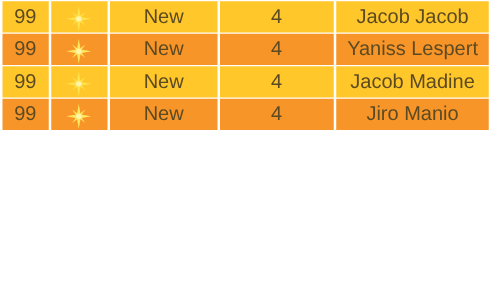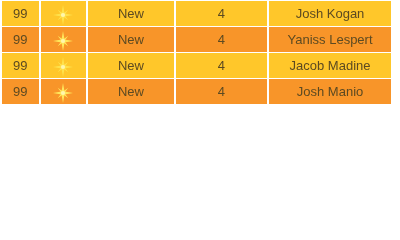--- a/index.html
+++ b/index.html
@@ -19,21 +19,21 @@
     border-collapse: separate;
     border-spacing: 2px 1px;
     margin: 0;
     table-layout: fixed;
   }
 
   #data-table tr { height: 25px; }
 
   #data-table td {
     padding: 0 4px;
-    font-size: 13px;
+    font-size: 16px;
     color: #5c4a22;
     text-align: center;
     vertical-align: middle;
     line-height: 24px;
     height: 24px;
     white-space: nowrap;
     overflow: hidden;
     text-overflow: ellipsis;
   }
 
@@ -88,21 +88,21 @@
         <span class="star-wrap">
           <svg width="20" height="20" viewBox="0 0 20 20" aria-hidden="true">
             <path class="star-body" d="M10 0 L11.5 8.5 L20 10 L11.5 11.5 L10 20 L8.5 11.5 L0 10 L8.5 8.5 Z"></path>
             <path class="star-body" d="M10 2.5 L11 9 L17.5 10 L11 11 L10 17.5 L9 11 L2.5 10 L9 9 Z" transform="rotate(45 10 10)"></path>
             <circle class="star-core" cx="10" cy="10" r="2.1"></circle>
           </svg>
         </span>
       </td>
       <td class="cell-status">New</td>
       <td class="cell-count">4</td>
-      <td class="cell-name">Josh Kogan</td>
+      <td class="cell-name">Jacob Jacob</td>
     </tr>
 
     <tr class="row-dark">
       <td class="cell-rank">99</td>
       <td class="cell-icon">
         <span class="star-wrap">
           <svg width="20" height="20" viewBox="0 0 20 20" aria-hidden="true">
             <path class="star-body" d="M10 0 L11.5 8.5 L20 10 L11.5 11.5 L10 20 L8.5 11.5 L0 10 L8.5 8.5 Z"></path>
             <path class="star-body" d="M10 2.5 L11 9 L17.5 10 L11 11 L10 17.5 L9 11 L2.5 10 L9 9 Z" transform="rotate(45 10 10)"></path>
             <circle class="star-core" cx="10" cy="10" r="2.1"></circle>
@@ -136,17 +136,17 @@
         <span class="star-wrap">
           <svg width="20" height="20" viewBox="0 0 20 20" aria-hidden="true">
             <path class="star-body" d="M10 0 L11.5 8.5 L20 10 L11.5 11.5 L10 20 L8.5 11.5 L0 10 L8.5 8.5 Z"></path>
             <path class="star-body" d="M10 2.5 L11 9 L17.5 10 L11 11 L10 17.5 L9 11 L2.5 10 L9 9 Z" transform="rotate(45 10 10)"></path>
             <circle class="star-core" cx="10" cy="10" r="2.1"></circle>
           </svg>
         </span>
       </td>
       <td class="cell-status">New</td>
       <td class="cell-count">4</td>
-      <td class="cell-name">Josh Manio</td>
+      <td class="cell-name">Jiro Manio</td>
     </tr>
 
   </tbody>
 </table>
 
 </body></html>

